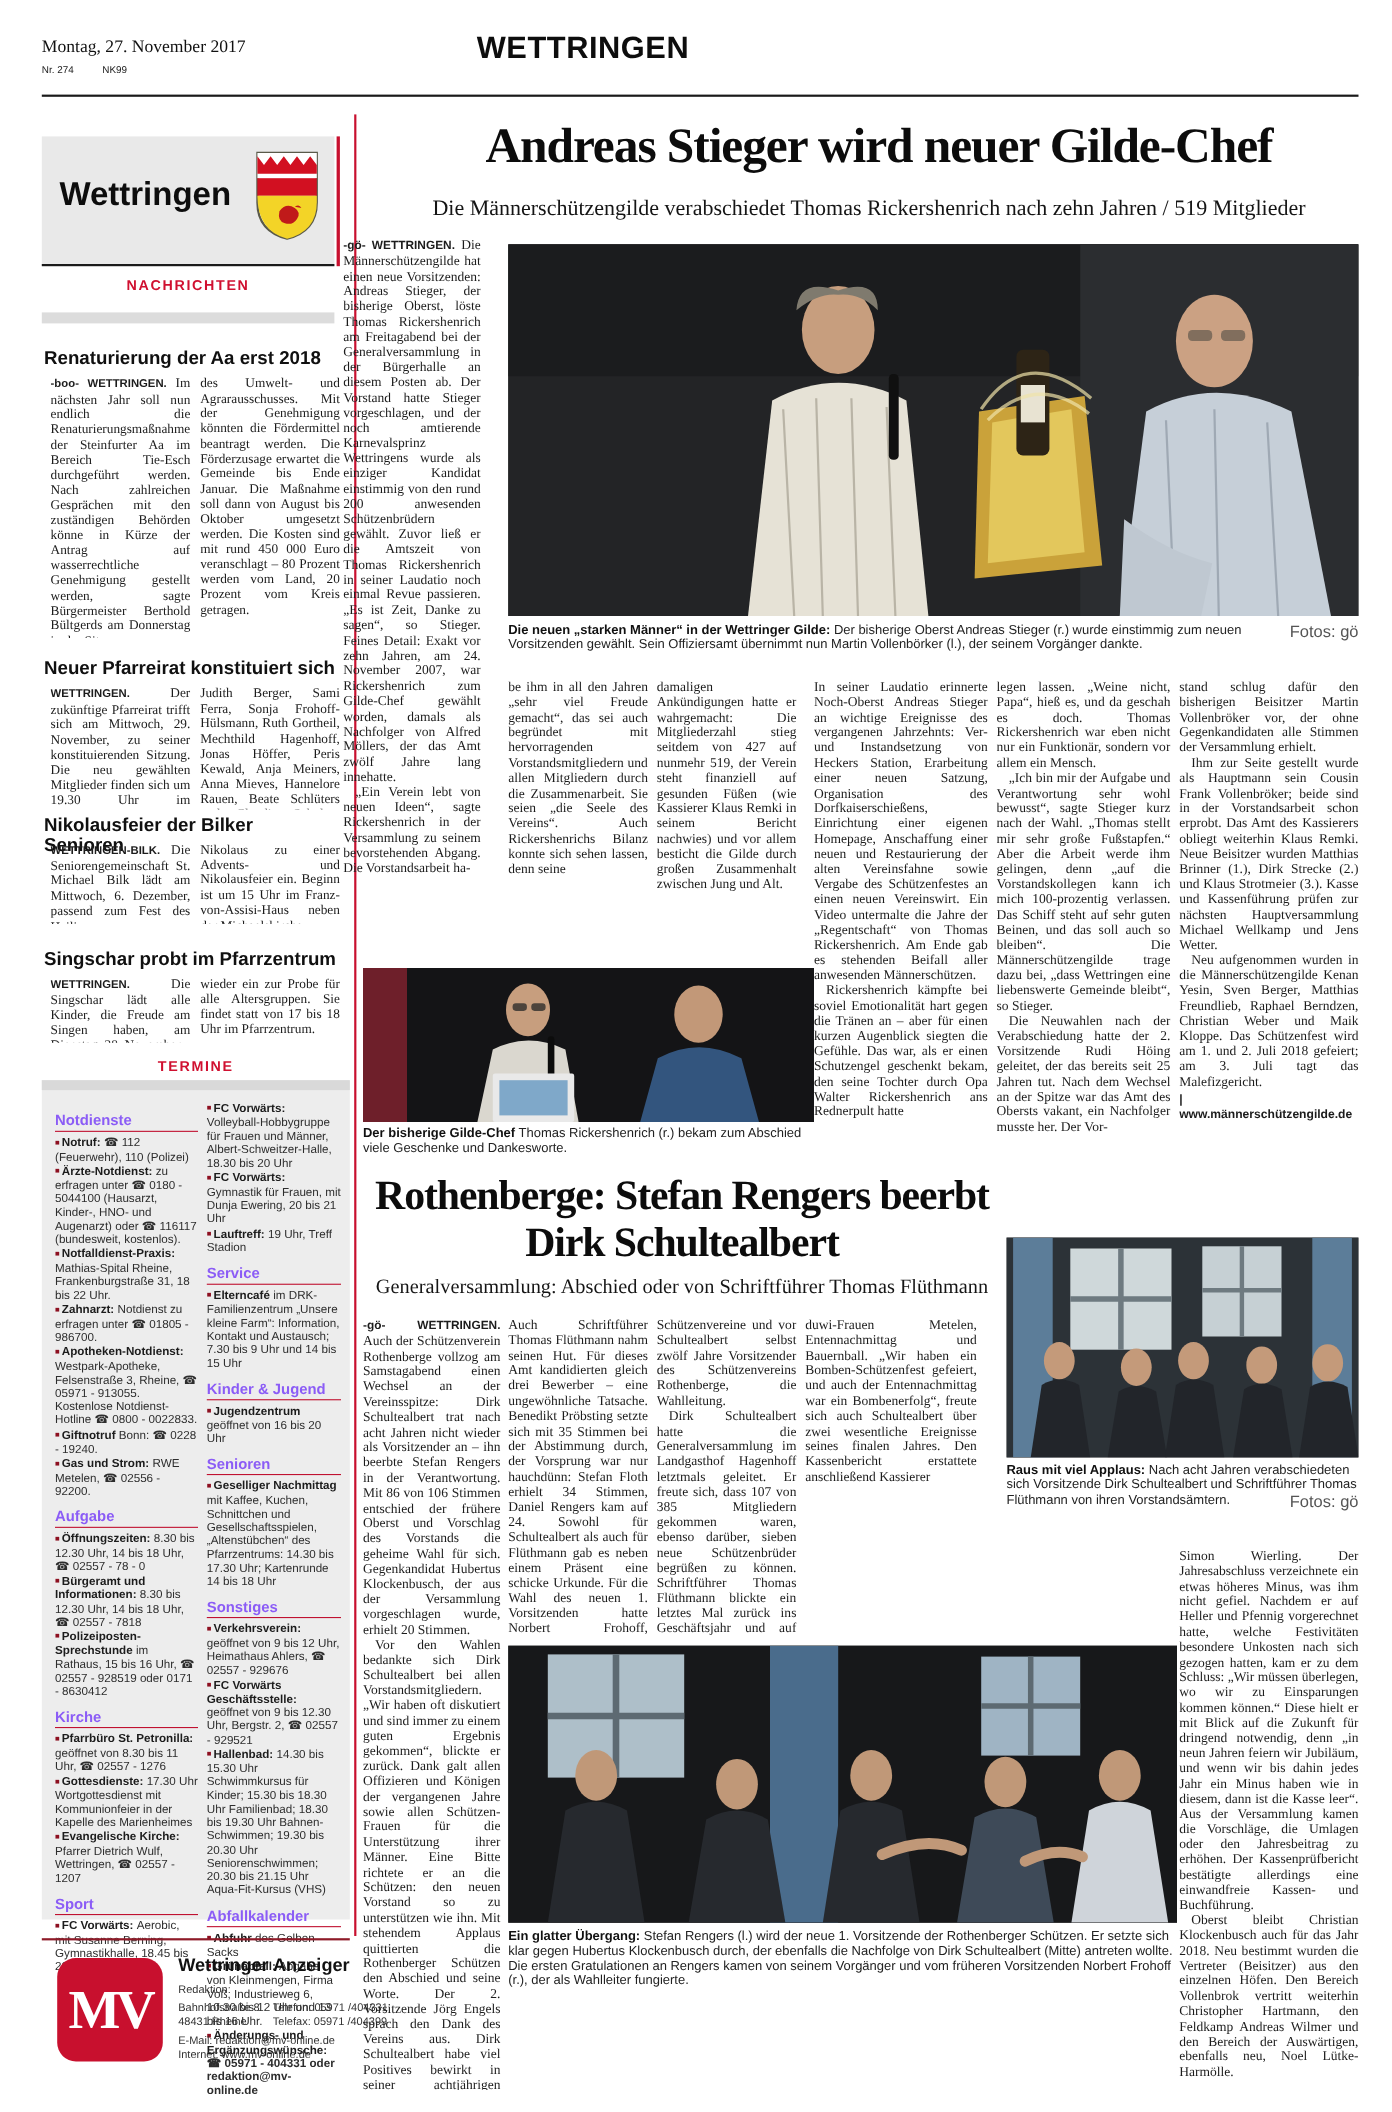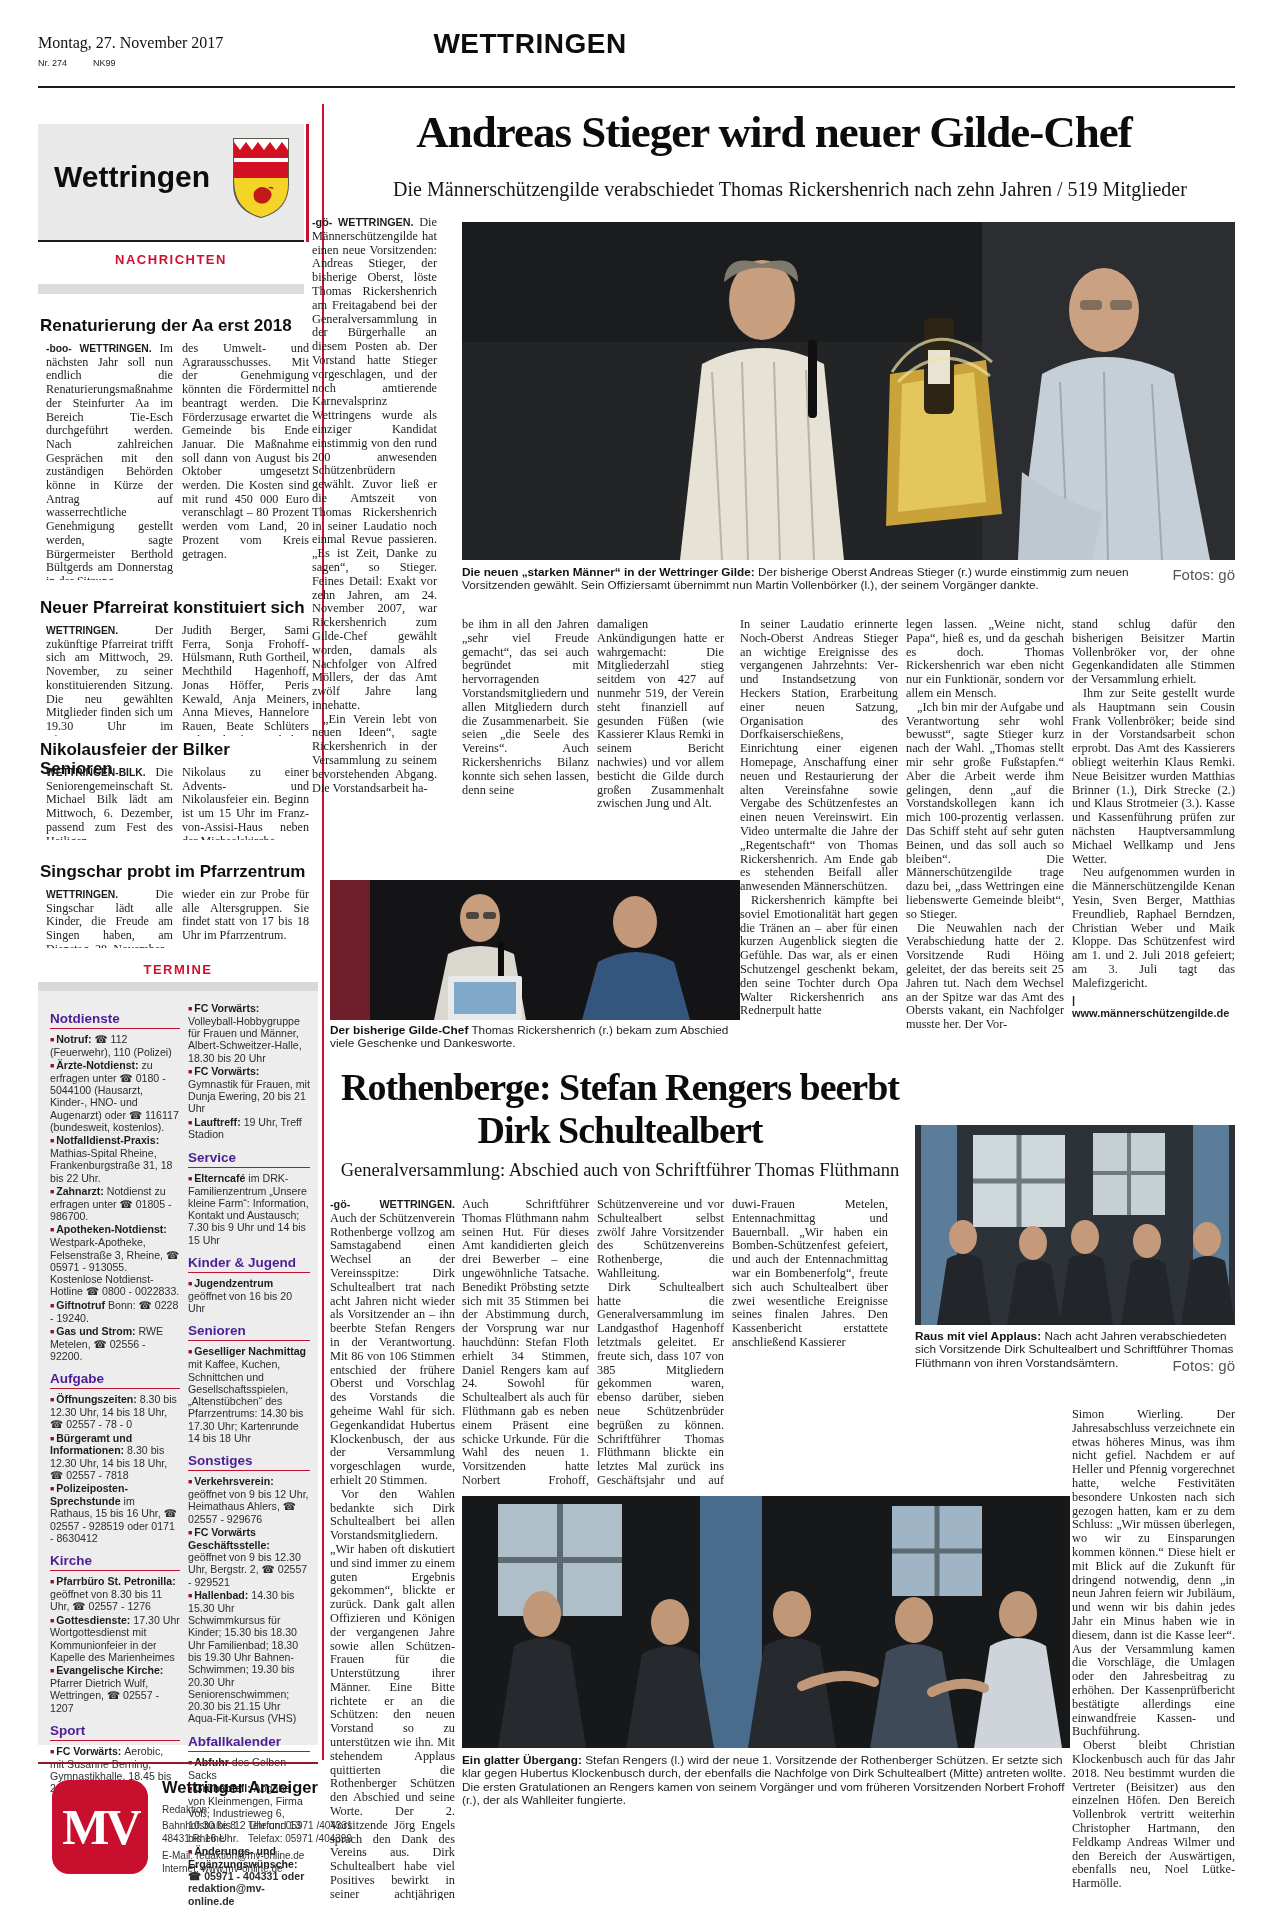--- a/index.html
+++ b/index.html
@@ -30,37 +30,37 @@
   .blead{font-family:"Liberation Sans",sans-serif;font-size:10.3px;font-weight:bold;}
 
   
   .termine-panel{left:38px;top:982px;width:280px;height:763px;background:#ededed;}
   .termine-kicker{left:38px;top:962px;width:280px;text-align:center;
                   font:bold 13px "Liberation Sans",sans-serif;color:#d01030;letter-spacing:1.5px;}
   .termine-bar{left:38px;top:982px;width:280px;height:9px;background:#d9d9d9;}
   .tcol{font:10.6px/12.3px "Liberation Sans",sans-serif;color:#2d2d2d;}
   .tcol1{left:50px;top:1002px;width:130px;}
   .tcol2{left:188px;top:1002px;width:122px;}
-  .t-head{color:#4c1d95;font:bold 13.5px/15px "Liberation Sans",sans-serif;
+  .t-head{color:#8b5cf6;font:bold 13.5px/15px "Liberation Sans",sans-serif;
           border-bottom:1.5px solid #c01130;margin:9px 0 4px;padding-bottom:2px;}
   .t-item{margin:0 0 1px;}
   .t-item b{color:#1c1c1c;}
   .t-bold{font-weight:bold;}
   .bullet{color:#8d1021;font-size:7px;vertical-align:1.5px;}
 
   
   .imprint-rule{left:38px;top:1762px;width:280px;height:2px;background:#8e1b28;}
   .mv-logo{left:52px;top:1780px;width:96px;height:94px;background:#c8102e;border-radius:17px;
            display:flex;align-items:center;justify-content:center;}
   .mv-logo span{font:bold 50px "Liberation Serif",serif;color:#fff;letter-spacing:-4px;}
   .imprint-title{left:162px;top:1778px;font:bold 16.5px "Liberation Sans",sans-serif;color:#111;}
   .imp{font:10px/12px "Liberation Sans",sans-serif;color:#333;}
 
   
-  .h1a{left:314px;top:108px;width:920px;text-align:center;
+  .h1a{left:339px;top:108px;width:920px;text-align:center;
        font:bold 45px/48px "Liberation Serif",serif;letter-spacing:-1px;color:#0c0c0c;}
   .sub1{left:330px;top:178px;width:920px;text-align:center;font:20px "Liberation Serif",serif;color:#151515;}
   .h2a{left:330px;top:1066px;width:580px;text-align:center;
        font:bold 38px/43px "Liberation Serif",serif;letter-spacing:-1px;color:#0c0c0c;}
   .sub2{left:330px;top:1160px;width:580px;text-align:center;font:18.5px "Liberation Serif",serif;color:#151515;}
 
   .acol{font:12.3px/13.8px "Liberation Serif",serif;text-align:justify;hyphens:auto;color:#1c1c1c;overflow:hidden;}
   .ap{margin:0;}
   .ind{text-indent:11px;}
   .plead{font-family:"Liberation Sans",sans-serif;font-size:10.8px;}
@@ -256,21 +256,21 @@
       <ellipse cx="305" cy="42" rx="22" ry="26" fill="#c29878"></ellipse>
       <path d="M252 140 L268 82 Q305 62 344 82 L360 140 Z" fill="#33557e"></path>
     </svg>
   </div>
   <div class="abs h2a">Rothenberge: Stefan Rengers beerbt Dirk Schultealbert</div>
 
   <div class="abs cap" style="left:330px;top:1024px;width:410px;height:40px;">
     <b>Der bisherige Gilde-Chef</b>
     <span>Thomas Rickershenrich (r.) bekam zum Abschied viele Geschenke und Dankesworte.</span>
   </div>
-  <div class="abs sub2">Generalversammlung: Abschied auch von Schriftführer Thomas Flüthmann</div>
+  <div class="abs sub2">Generalversammlung: Abschied oder von Schriftführer Thomas Flüthmann</div>
 
   <div class="abs photo" style="left:915px;top:1125px;width:320px;height:200px;">
     <svg width="320" height="200" viewBox="0 0 320 200">
       <rect width="320" height="200" fill="#2c3237"></rect>
       <rect x="6" width="36" height="200" fill="#5c7d99"></rect>
       <rect x="278" width="36" height="200" fill="#5c7d99"></rect>
       <rect x="58" y="10" width="92" height="92" fill="#cfd8da"></rect>
       <path d="M104 10 V102 M58 56 H150" stroke="#6e7a80" stroke-width="5"></path>
       <rect x="178" y="8" width="72" height="82" fill="#c6d0d4"></rect>
       <path d="M214 8 V90 M178 48 H250" stroke="#6e7a80" stroke-width="4"></path>

